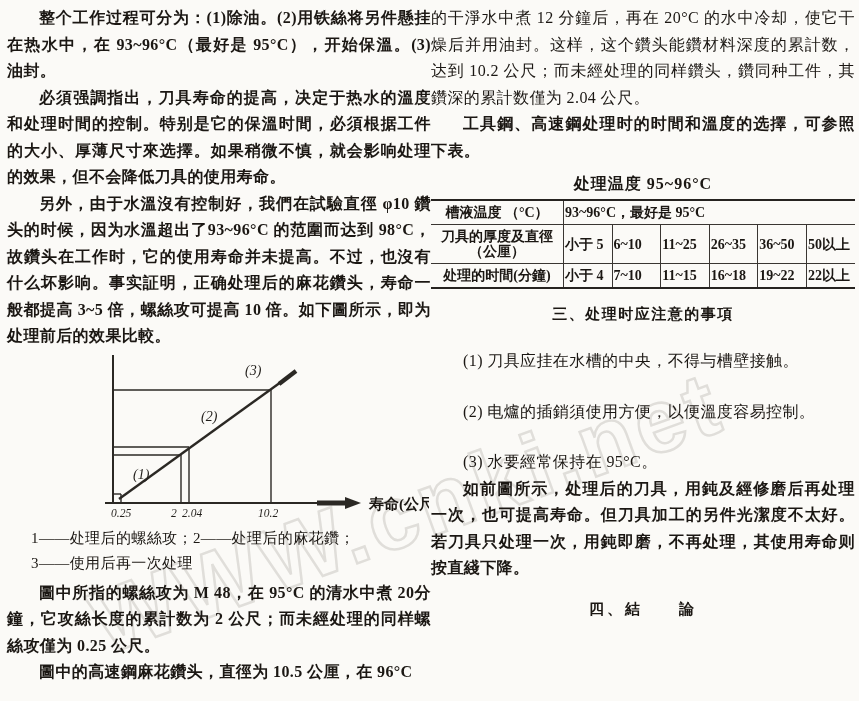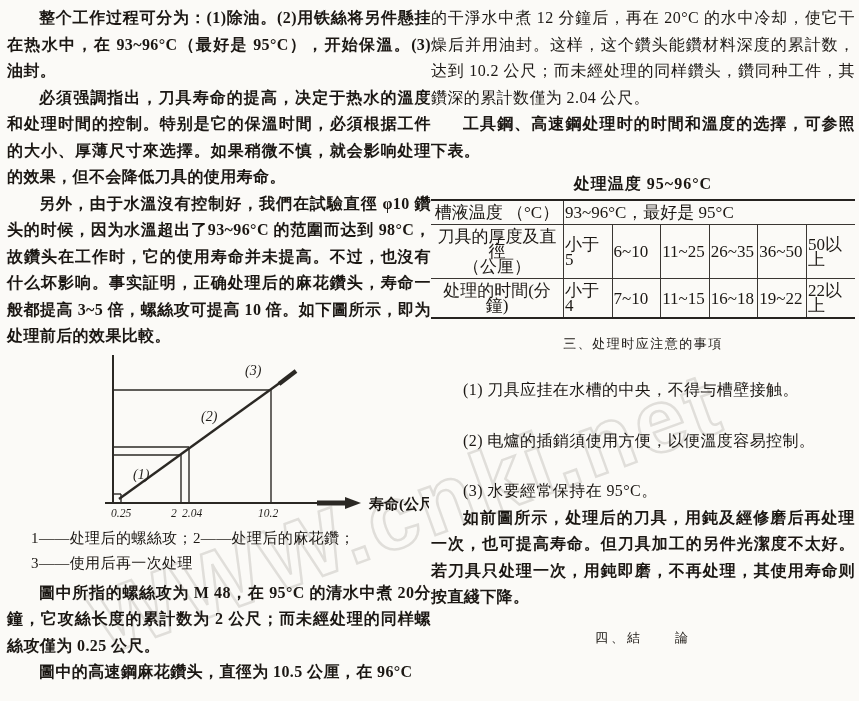--- a/index.html
+++ b/index.html
@@ -27,27 +27,27 @@
   .thin{stroke-width:1.4;}
   .diag{stroke-width:2.4;}
   .diag-tip{stroke-width:4.4;}
   .fig-label{font-style:italic;font-size:14px;fill:#221f1b;}
   .fig-tick{font-style:italic;font-size:11.5px;fill:#221f1b;}
   .fig-axis-label{font-size:15px;font-weight:bold;fill:#1b1713;}
   
   .table-title{text-align:center;font-size:16px;font-weight:bold;margin:10px 0 4px 0;letter-spacing:1px;}
   table.proc{border-collapse:collapse;width:100%;
     border-top:2.5px solid #262320;border-bottom:2.5px solid #262320;
-    font-size:17px;font-weight:normal;table-layout:fixed;}
+    font-size:14px;font-weight:bold;table-layout:fixed;}
   table.proc td{border:1px solid #3a3632;padding:4px 1px;line-height:15px;}
   table.proc tr td:first-child{border-left:none;}
   table.proc tr td:last-child{border-right:none;}
   table.proc td.lbl{width:128px;text-align:center;padding:4px 2px;}
   
-  .sec-heading{text-align:center;font-size:13px;font-weight:normal;margin:16px 0 10px 0;letter-spacing:1.5px;}
+  .sec-heading{text-align:center;font-size:15px;font-weight:bold;margin:16px 0 10px 0;letter-spacing:1.5px;}
   .sec-heading.concl{margin:18px 0 12px 0;letter-spacing:3px;}
   .item-list p{text-indent:2em;margin-top:24px;}
   
   .watermark{
     position:absolute;left:95px;top:575px;
     font-family:"Liberation Sans","DejaVu Sans",sans-serif;
     font-size:90px;font-weight:bold;letter-spacing:4px;
     color:transparent;-webkit-text-stroke:2.5px #dcdad5;
     transform:rotate(-20deg);transform-origin:0 50%;
     white-space:nowrap;pointer-events:none;opacity:0.85;

